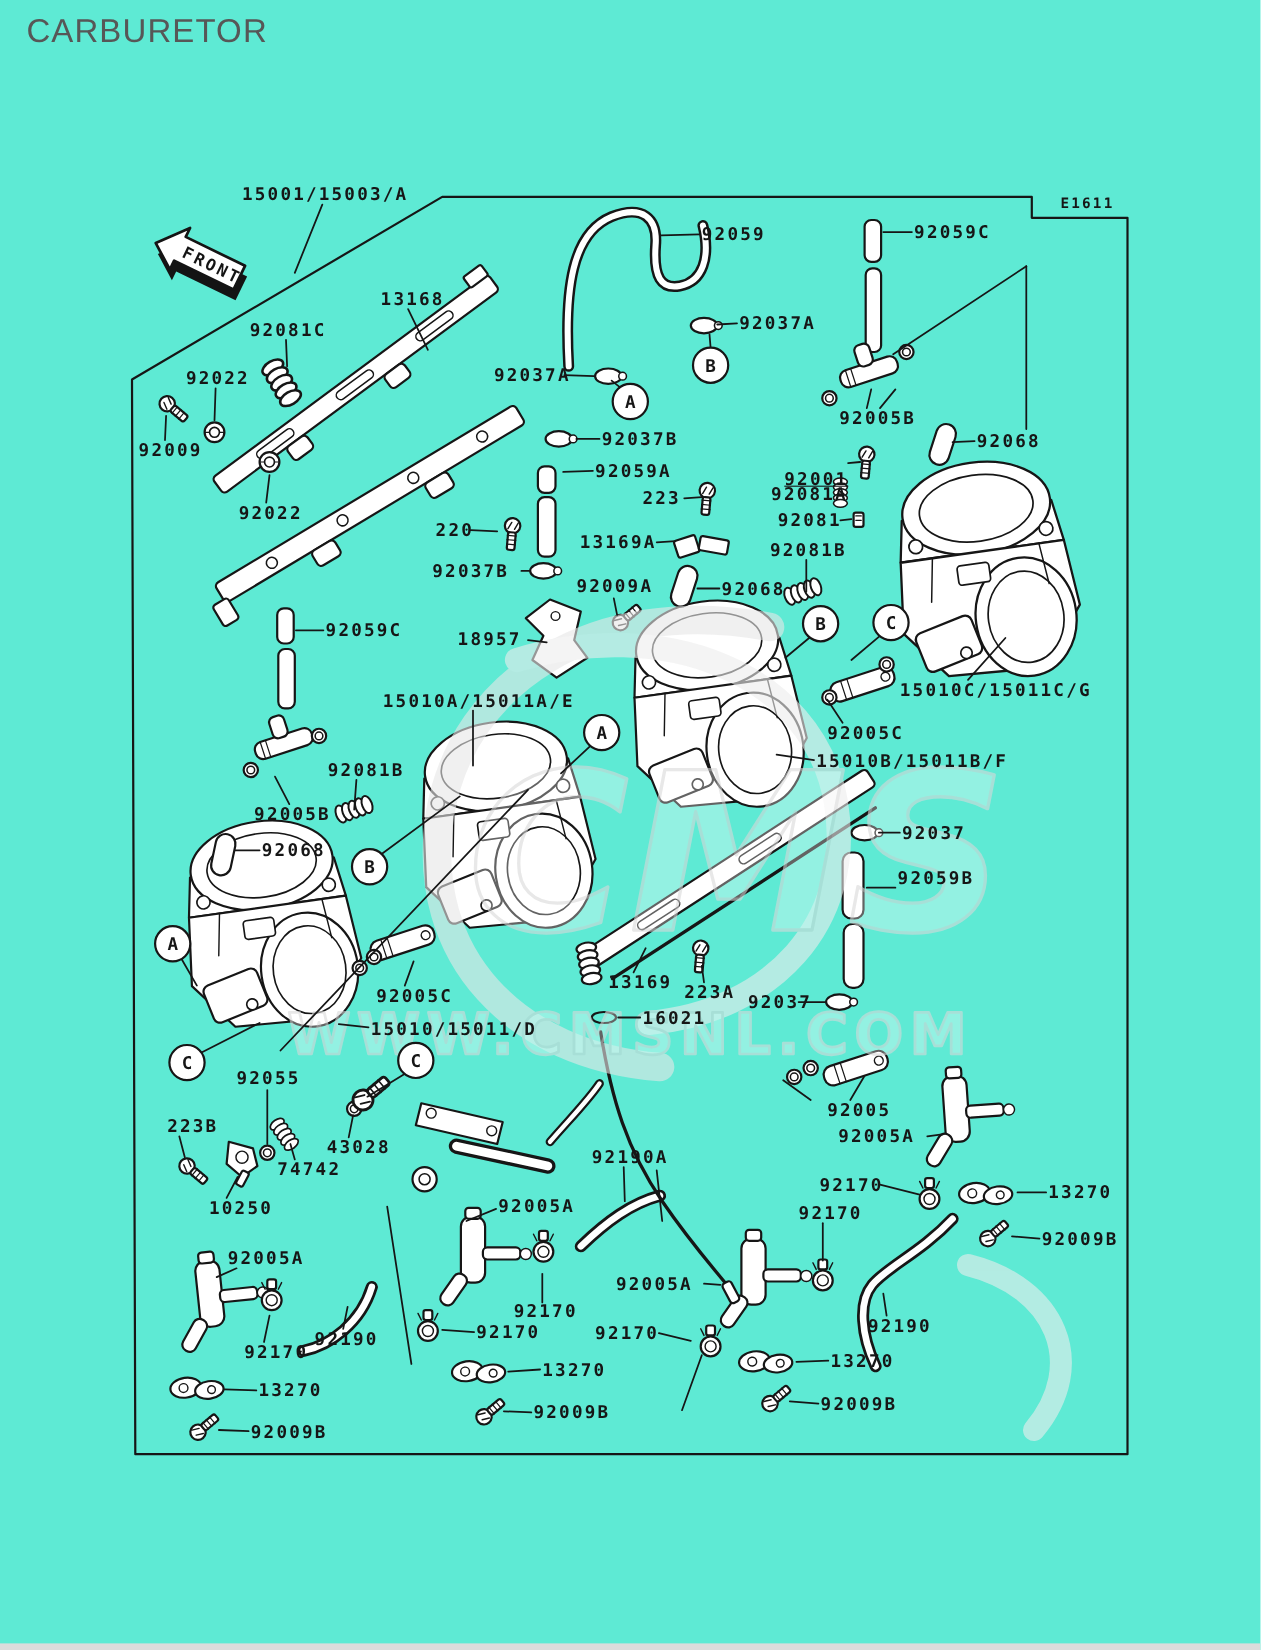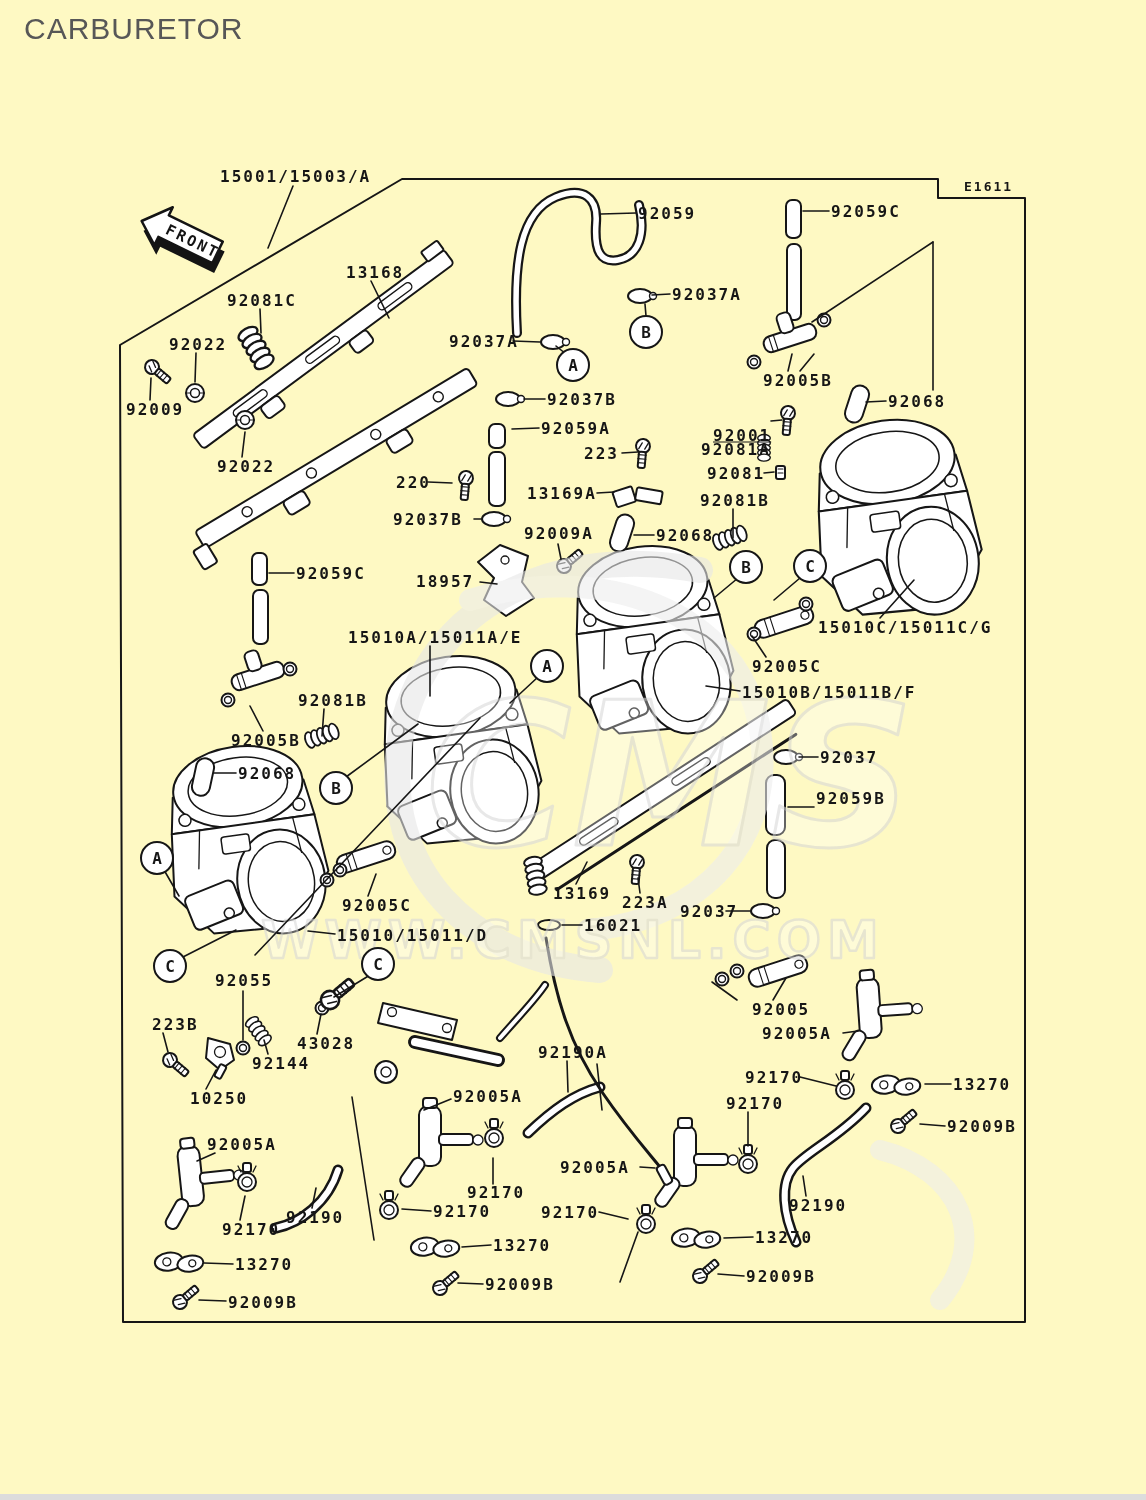--- a/index.html
+++ b/index.html
@@ -1,16 +1,16 @@
 <!DOCTYPE html>
 <html><head>
 <meta charset="utf-8">
 <style>
   html,body{margin:0;padding:0;background:#fff;}
-  .page{position:relative;width:1146px;height:1500px;background:#fef9c3;overflow:hidden;
+  .page{position:relative;width:1146px;height:1500px;background:#5eead4;overflow:hidden;
         font-family:"Liberation Sans",sans-serif;}
   .page-title{position:absolute;left:24px;top:12px;font-size:30px;color:#575757;letter-spacing:1px;}
   .diagram{position:absolute;left:0;top:0;width:1146px;height:1500px;}
   #art{position:absolute;left:0;top:0;}
   .part-label{position:absolute;transform:translateY(-50%);white-space:nowrap;color:#161616;
       font-family:"DejaVu Sans Mono",monospace;font-weight:700;font-size:16px;letter-spacing:2px;}
   .code-label{position:absolute;transform:translateY(-50%);white-space:nowrap;color:#161616;
       font-family:"DejaVu Sans Mono",monospace;font-weight:700;font-size:13px;letter-spacing:2px;}
   .callout{position:absolute;width:30px;height:30px;border:2.5px solid #161616;border-radius:50%;
       background:#fff;transform:translate(-50%,-50%);display:flex;align-items:center;justify-content:center;
@@ -415,21 +415,21 @@
         <div class="part-label" style="left: 816px; top: 798px;">92059B</div>
         <div class="part-label" style="left: 553px; top: 893px;">13169</div>
         <div class="part-label" style="left: 622px; top: 902px;">223A</div>
         <div class="part-label" style="left: 680px; top: 911px;">92037</div>
         <div class="part-label" style="left: 584px; top: 925px;">16021</div>
         <div class="part-label" style="left: 342px; top: 905px;">92005C</div>
         <div class="part-label" style="left: 337px; top: 935px;">15010/15011/D</div>
         <div class="part-label" style="left: 215px; top: 980px;">92055</div>
         <div class="part-label" style="left: 152px; top: 1024px;">223B</div>
         <div class="part-label" style="left: 297px; top: 1043px;">43028</div>
-        <div class="part-label" style="left: 252px; top: 1063px;">92144</div>
+        <div class="part-label" style="left: 252px; top: 1063px;">74742</div>
         <div class="part-label" style="left: 190px; top: 1098px;">10250</div>
         <div class="part-label" style="left: 538px; top: 1052px;">92190A</div>
         <div class="part-label" style="left: 453px; top: 1096px;">92005A</div>
         <div class="part-label" style="left: 752px; top: 1009px;">92005</div>
         <div class="part-label" style="left: 762px; top: 1033px;">92005A</div>
         <div class="part-label" style="left: 745px; top: 1077px;">92170</div>
         <div class="part-label" style="left: 953px; top: 1084px;">13270</div>
         <div class="part-label" style="left: 947px; top: 1126px;">92009B</div>
         <div class="part-label" style="left: 726px; top: 1103px;">92170</div>
         <div class="part-label" style="left: 207px; top: 1144px;">92005A</div>

